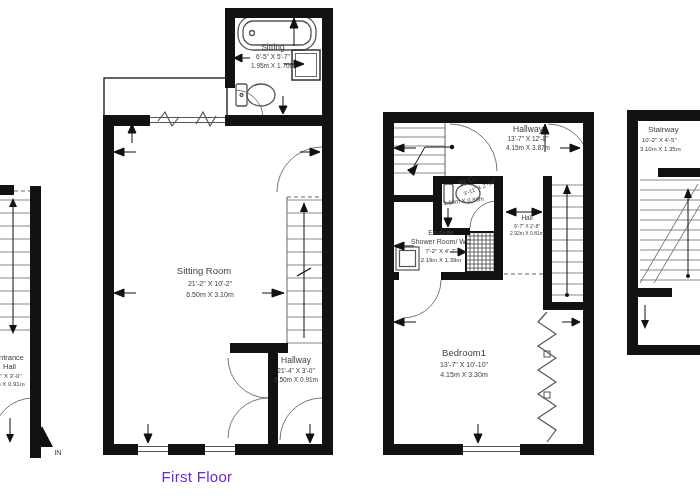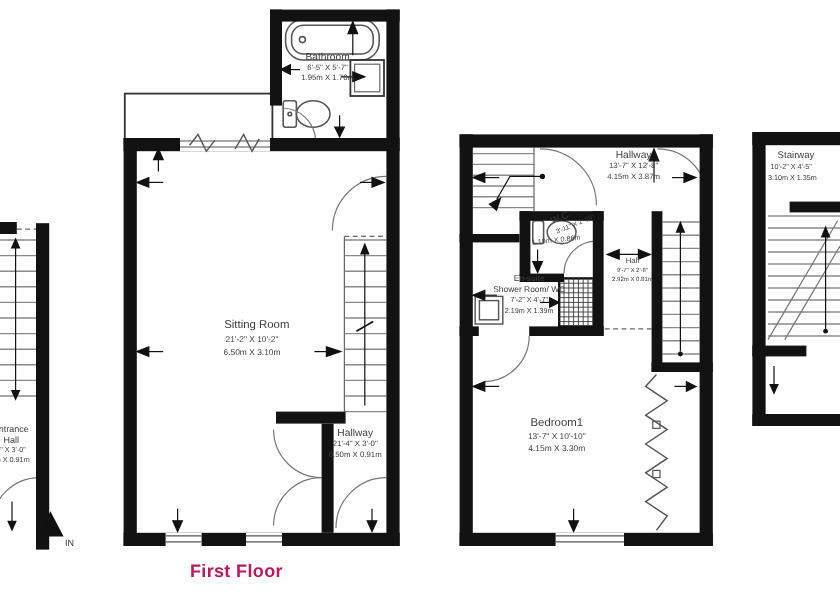--- a/index.html
+++ b/index.html
@@ -3,22 +3,22 @@
 <meta charset="utf-8">
 <style>
   html,body{margin:0;padding:0;background:#ffffff;}
   .stage{position:relative;width:700px;height:500px;background:#ffffff;overflow:hidden;
          font-family:"Liberation Sans",sans-serif;}
   .stage svg{position:absolute;left:0;top:0;}
   .lbl{position:absolute;color:#3d3d3d;white-space:nowrap;text-align:center;
        transform:translateX(-50%);line-height:1;}
   .lbl.la{transform:none;text-align:left;}
   .lbl.rot{transform-origin:0 0;text-align:left;}
-  .title{position:absolute;transform:translateX(-50%);font-weight:bold;font-size:15px;
-         color:#be185d;white-space:nowrap;letter-spacing:.3px;}
+  .title{position:absolute;transform:translateX(-50%);font-weight:normal;font-size:15px;
+         color:#6d28d9;white-space:nowrap;letter-spacing:.3px;}
 </style>
 </head>
 <body>
 
 <div class="stage">
 
 <svg width="700" height="500" viewBox="0 0 700 500">
 
   <g>
     <g stroke="#8a8a8a" stroke-width="1.2">
@@ -246,25 +246,25 @@
     </g>
   </g>
 </svg>
 
 <div class="lbl la" style="left:-6px;top:354px;font-size:7.5px;">Entrance</div>
 <div class="lbl la" style="left:3px;top:363px;font-size:7.5px;">Hall</div>
 <div class="lbl la" style="left:-13px;top:373px;font-size:6px;">21'-4" X 3'-0"</div>
 <div class="lbl la" style="left:-16px;top:381px;font-size:6px;">6.50m X 0.91m</div>
 <div class="lbl" style="left:42px;top:449px;font-size:7.5px;margin-left:16px;">IN</div>
 
-<div class="lbl" style="left:273px;top:43px;font-size:8.5px;">Bathroom</div>
+<div class="lbl" style="left:273px;top:43px;font-size:8.5px;">Sitting</div>
 <div class="lbl" style="left:273px;top:54px;font-size:6.5px;">6'-5" X 5'-7"</div>
 <div class="lbl" style="left:273px;top:63px;font-size:6.5px;">1.95m X 1.70m</div>
 
-<div class="lbl" style="left:214px;top:266px;font-size:9.5px;text-align:right;">Sitting Room</div>
+<div class="lbl" style="left:204px;top:266px;font-size:9.5px;text-align:right;">Sitting Room</div>
 <div class="lbl" style="left:210px;top:280px;font-size:7px;">21'-2" X 10'-2"</div>
 <div class="lbl" style="left:210px;top:291px;font-size:7px;">6.50m X 3.10m</div>
 
 <div class="lbl" style="left:296px;top:356px;font-size:8.5px;">Hallway</div>
 <div class="lbl" style="left:296px;top:368px;font-size:6.5px;">21'-4" X 3'-0"</div>
 <div class="lbl" style="left:296px;top:377px;font-size:6.5px;">6.50m X 0.91m</div>
 
 <div class="lbl" style="left:528px;top:125px;font-size:8.5px;">Hallway</div>
 <div class="lbl" style="left:528px;top:136px;font-size:6.5px;">13'-7" X 12'-8"</div>
 <div class="lbl" style="left:528px;top:145px;font-size:6.5px;">4.15m X 3.87m</div>

